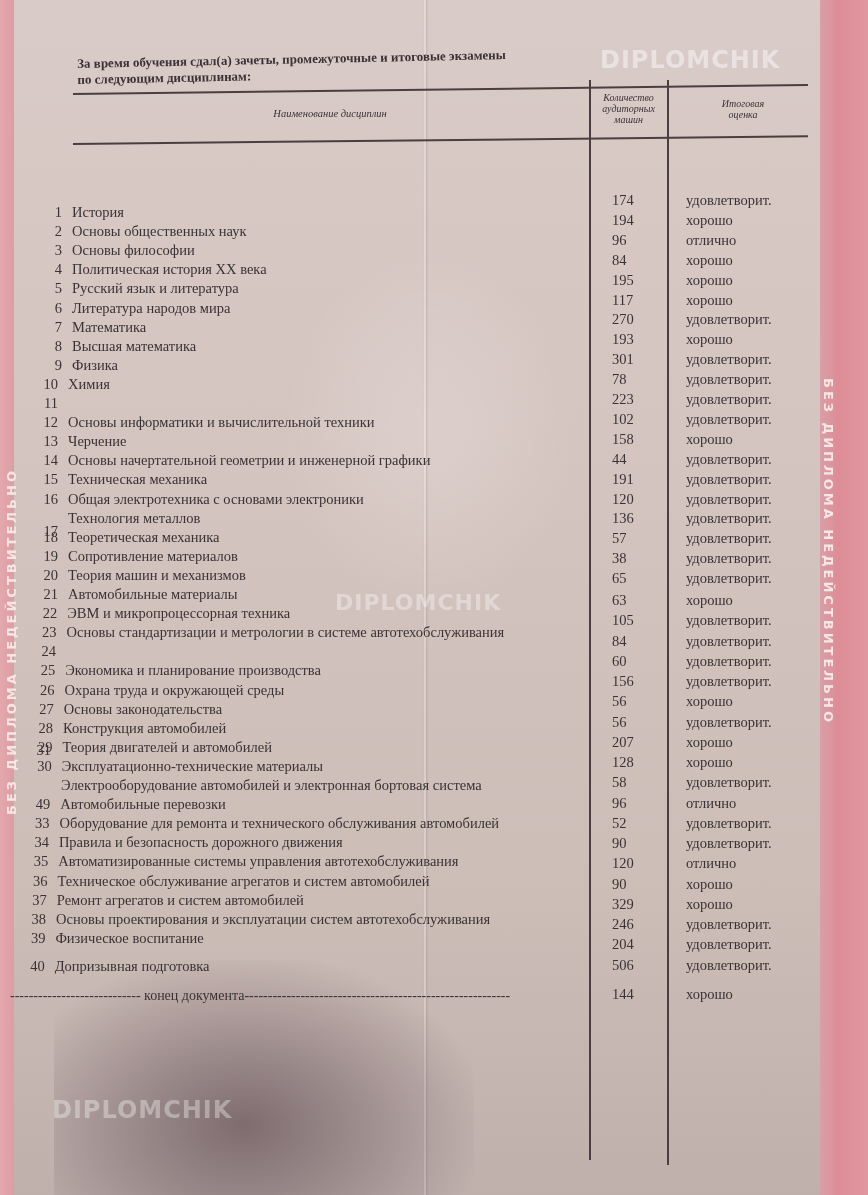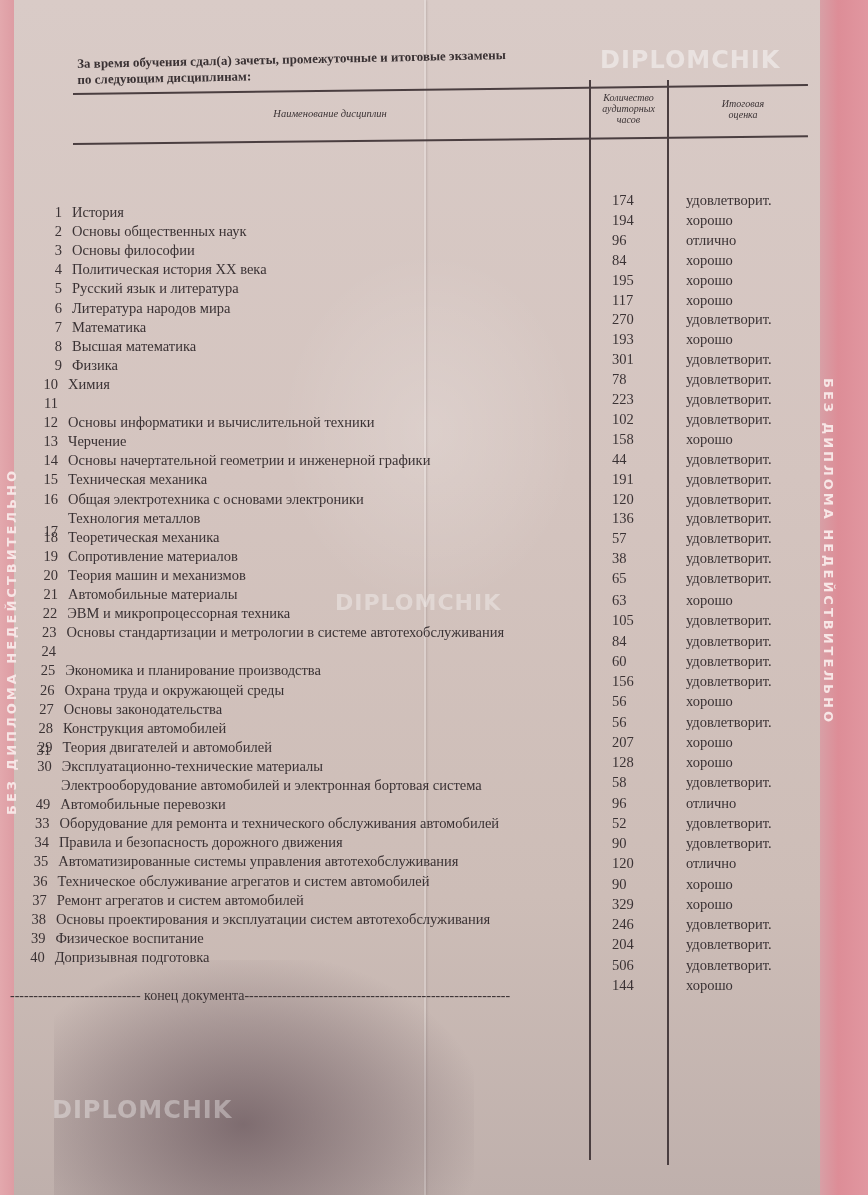--- a/index.html
+++ b/index.html
@@ -50,21 +50,21 @@
 
 <div class="hline" style="left:73px;top:93px;width:735px;transform:rotate(-0.7deg);transform-origin:left top;"></div>
 <div class="hline" style="left:73px;top:143px;width:735px;transform:rotate(-0.6deg);transform-origin:left top;"></div>
 <div class="vline" style="left:589px;top:80px;height:1080px;"></div>
 <div class="vline" style="left:667px;top:80px;height:1085px;"></div>
 
 <div class="hdr" style="left:220px;top:108px;width:220px;font-size:10.5px;">Наименование дисциплин</div>
 <div class="hdr" style="left:590px;top:92px;width:77px;">
   <div>Количество</div>
   <div>аудиторных</div>
-  <div>часов</div>
+  <div>машин</div>
 </div>
 <div class="hdr" style="left:668px;top:98px;width:150px;">
   <div>Итоговая</div>
   <div>оценка</div>
 </div>
 
 <div id="rows">
     <div class="row" style="top: 0px;">
       <span class="num" style="left:36px;top:204px">1</span>
       <span class="name" style="left:72px;top:204px">История</span>
@@ -290,21 +290,21 @@
       <span class="name" style="left:56.1px;top:910.7px">Основы проектирования и эксплуатации систем автотехобслуживания</span>
       <span class="hours" style="top:936.25px">204</span>
       <span class="grade" style="top:936.25px">удовлетворит.</span>
     </div>
     <div class="row" style="top: 0px;">
       <span class="num" style="left:19.4px;top:929.8000000000001px">39</span>
       <span class="name" style="left:55.4px;top:929.8000000000001px">Физическое воспитание</span>
       <span class="hours" style="top:956.4999999999999px">506</span>
       <span class="grade" style="top:956.4999999999999px">удовлетворит.</span>
     </div>
-    <div class="row" style="top: 0px; text-decoration: underline;">
+    <div class="row" style="top: 9px; text-decoration: underline;">
       <span class="num" style="left:18.700000000000003px;top:948.9000000000001px">40</span>
       <span class="name" style="left:54.7px;top:948.9000000000001px">Допризывная подготовка</span>
       <span class="hours" style="top:976.7499999999999px">144</span>
       <span class="grade" style="top:976.7499999999999px">хорошо</span>
     </div>
   </div>
 
 <div class="end">---------------------------- конец документа---------------------------------------------------------</div>
 
 <div class="watermark wm1">DIPLOMCHIK</div>

